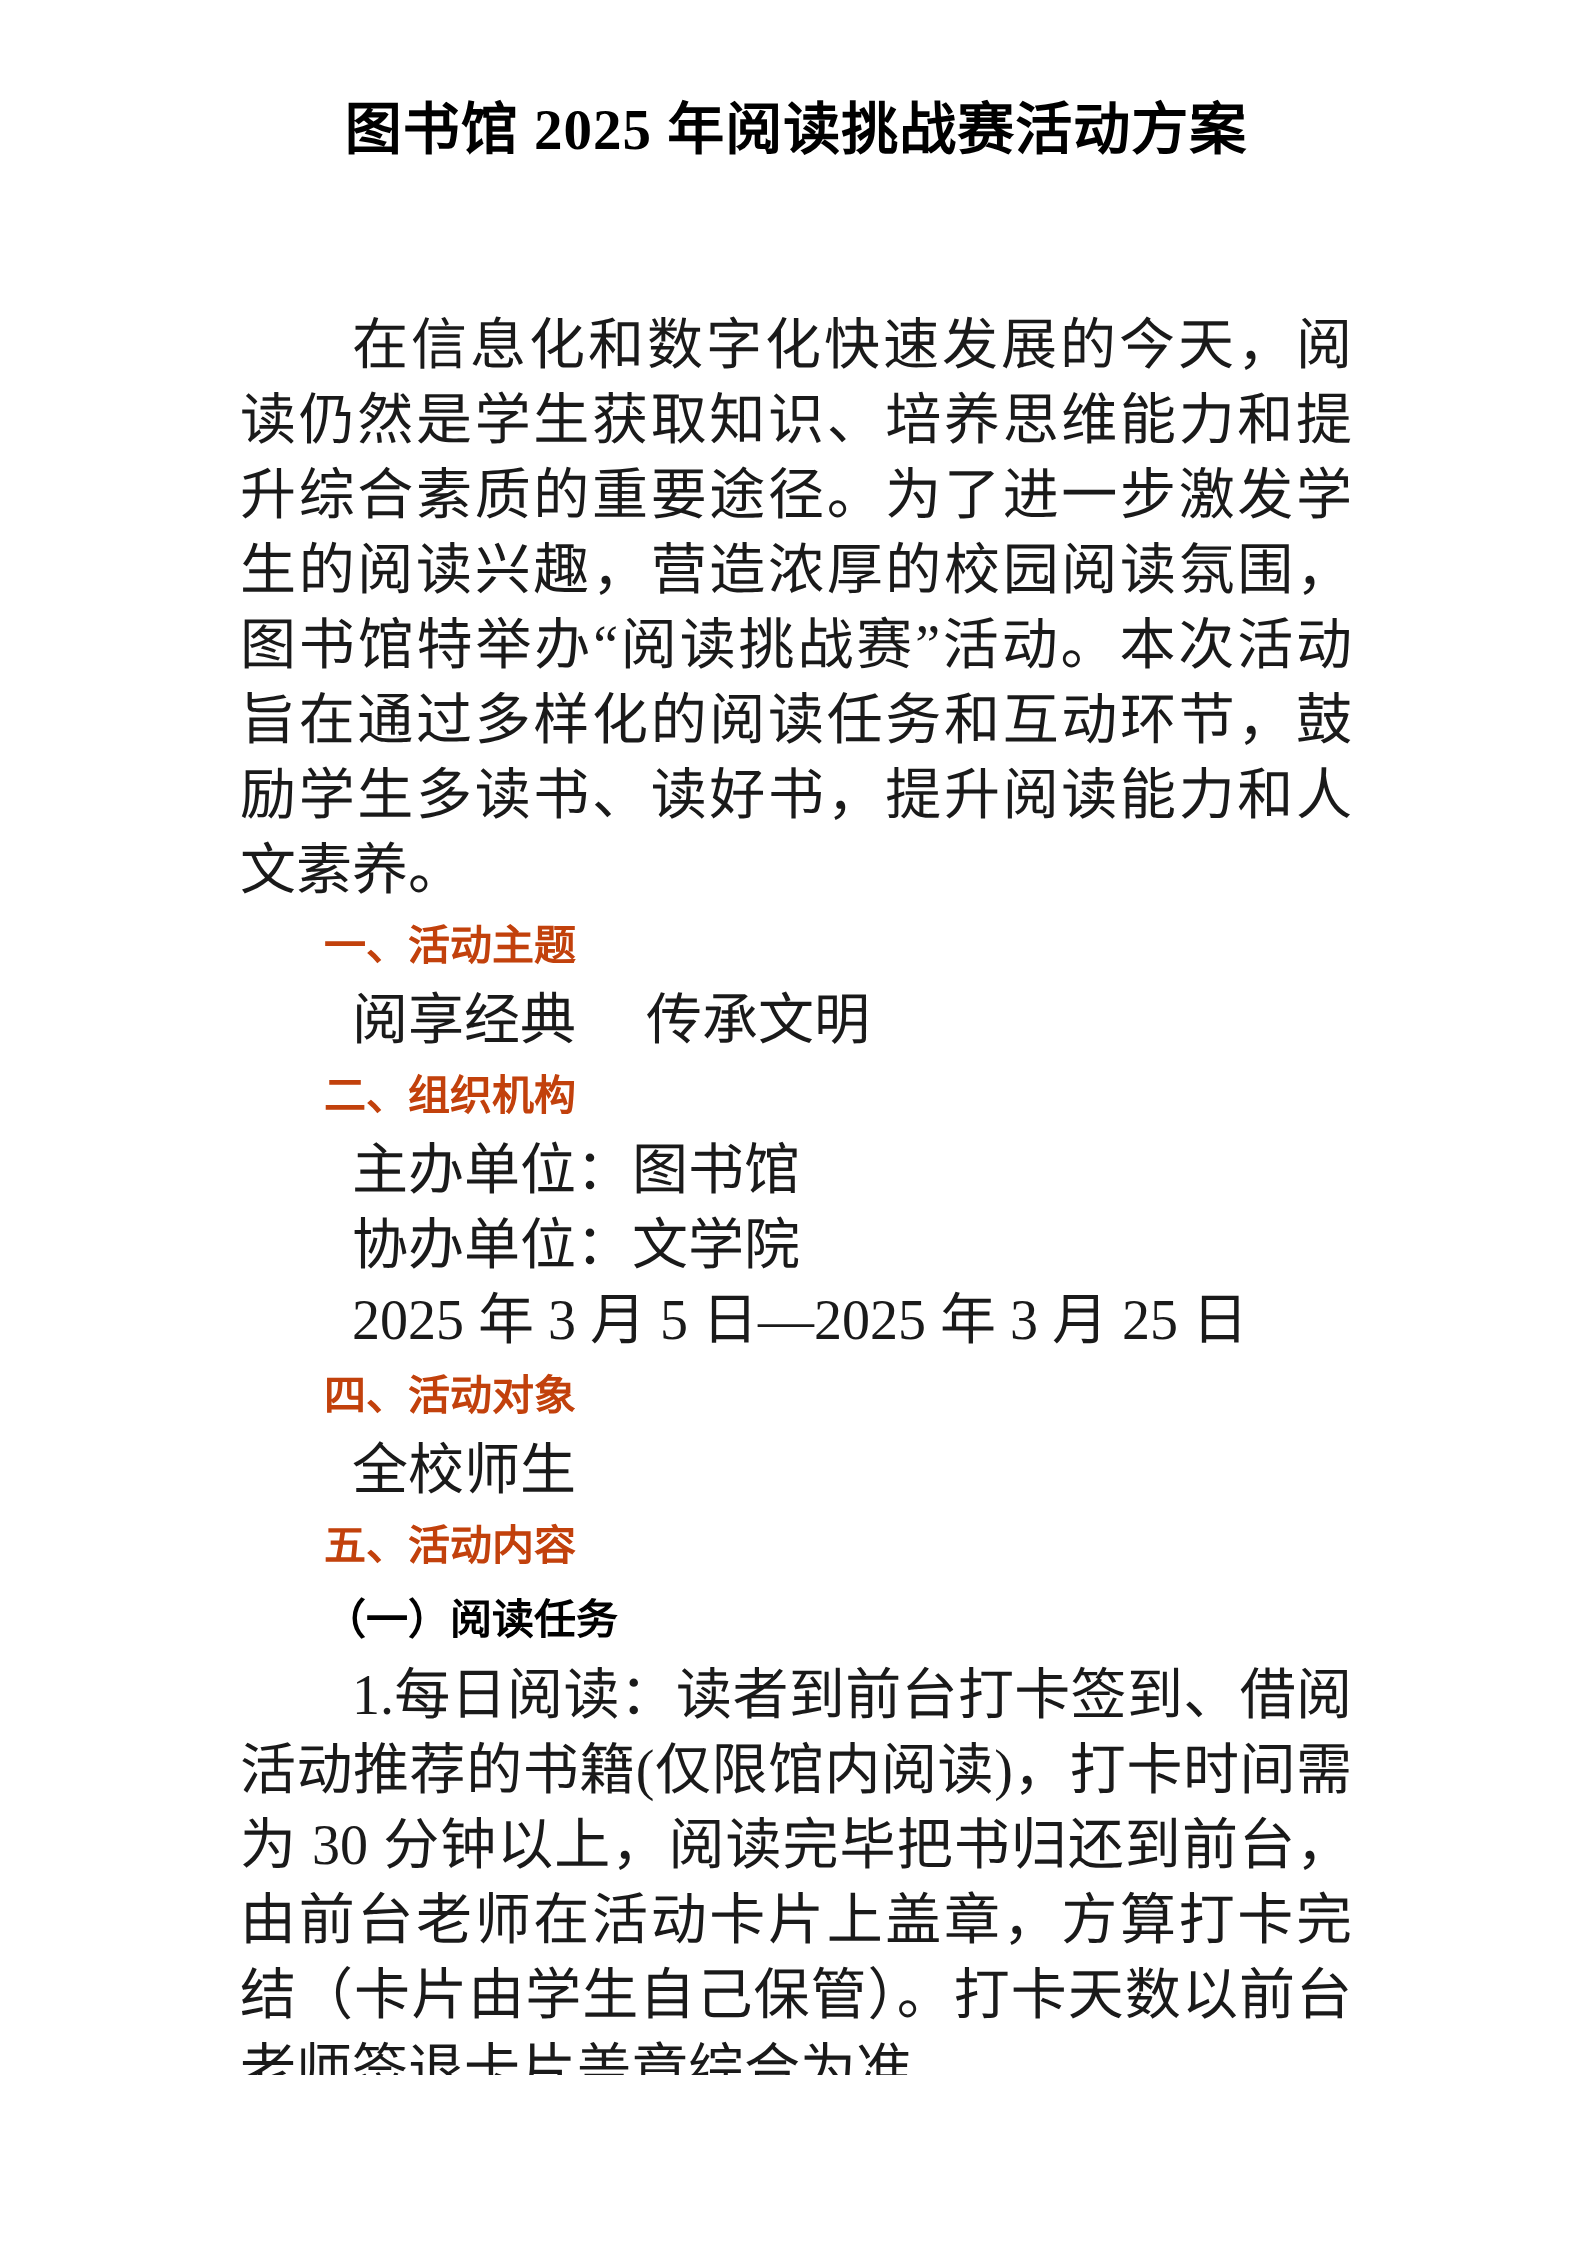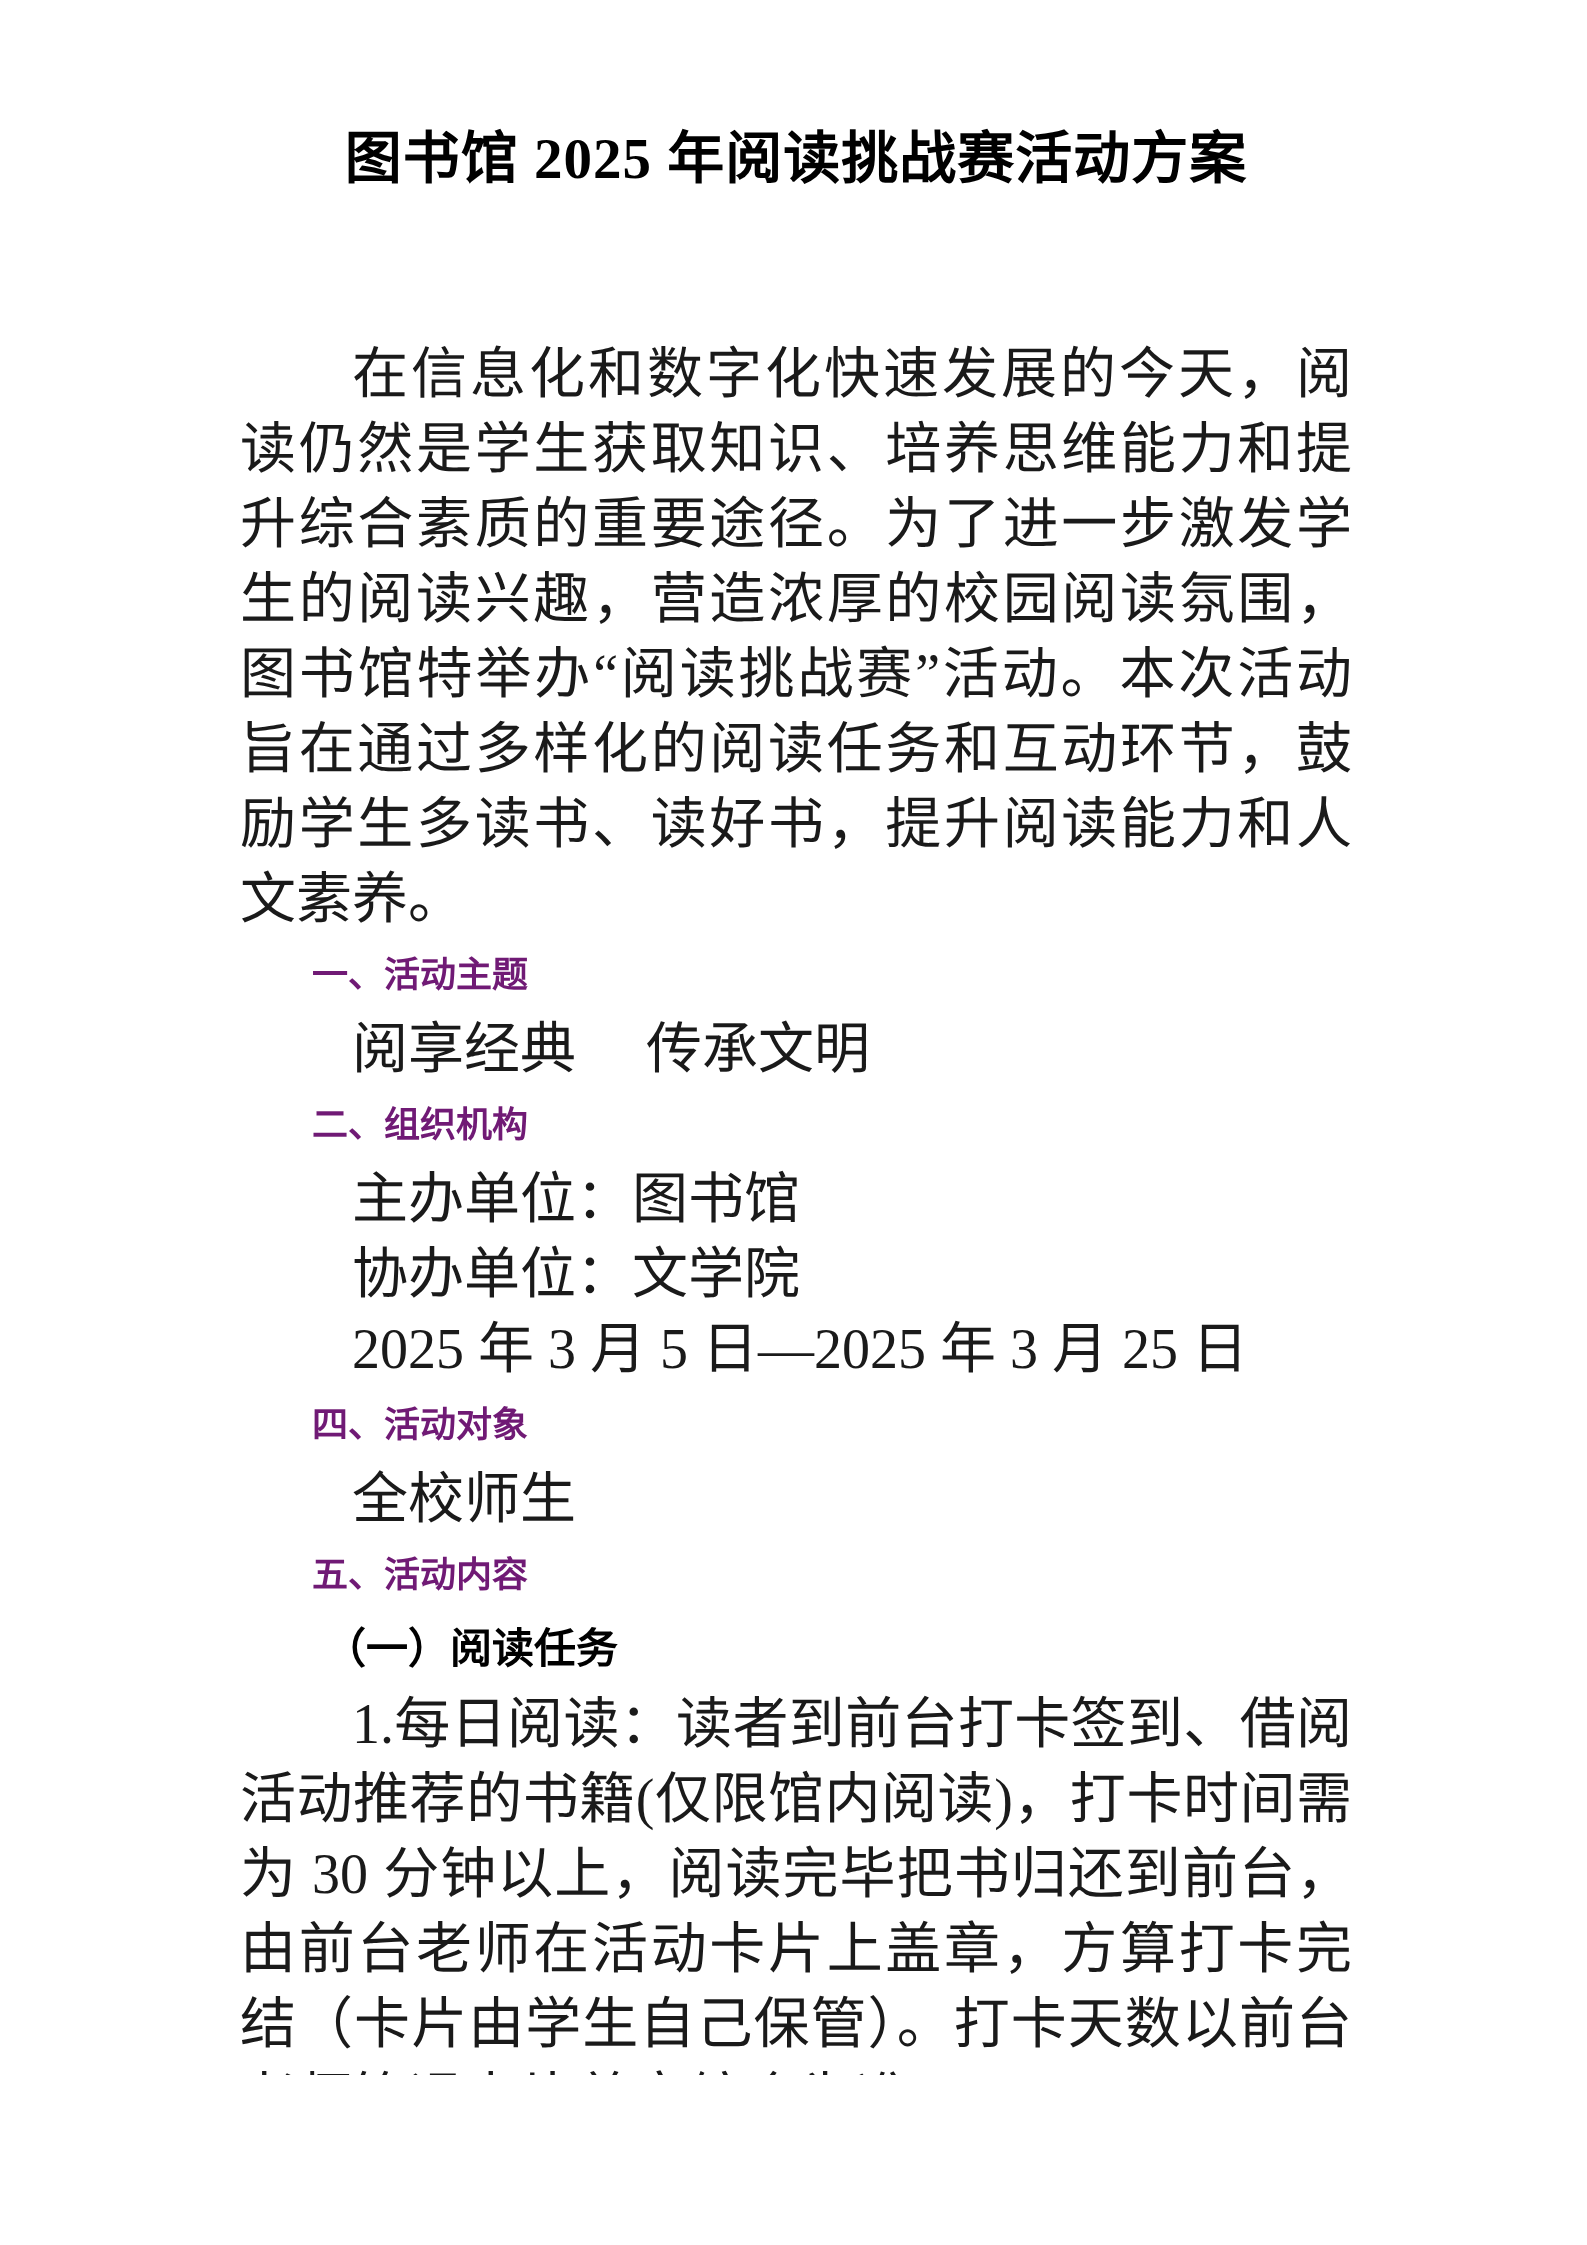--- a/index.html
+++ b/index.html
@@ -6,21 +6,21 @@
     margin: 0;
     padding: 0;
     background: #ffffff;
   }
   .page {
     position: relative;
     width: 1587px;
     height: 2075px;
     box-sizing: border-box;
     background: #ffffff;
-    padding: 109px 235px 0 240px;
+    padding: 80px 235px 0 240px;
     overflow: hidden;
     color: #1a1a1a;
   }
   .doc-title {
     font-family: "Liberation Serif", "DejaVu Serif", serif;
     font-weight: 700;
     font-size: 57px;
     line-height: 100px;
     letter-spacing: 1px;
     text-align: center;
@@ -36,25 +36,25 @@
     text-justify: inter-ideograph;
     margin: 0;
     color: #1a1a1a;
   }
   .indent2 {
     text-indent: 2em;
   }
   .sec-heading {
     font-family: "Liberation Sans", "DejaVu Sans", sans-serif;
     font-weight: 700;
-    font-size: 36px;
+    font-size: 42px;
     line-height: 75px;
     text-indent: 2em;
     margin: 0;
-    color: #701a75;
+    color: #c2410c;
   }
   .sub-heading {
     font-family: "Liberation Serif", "DejaVu Serif", serif;
     font-weight: 700;
     font-size: 42px;
     line-height: 75px;
     text-indent: 2em;
     margin: 0;
     color: #000000;
   }

